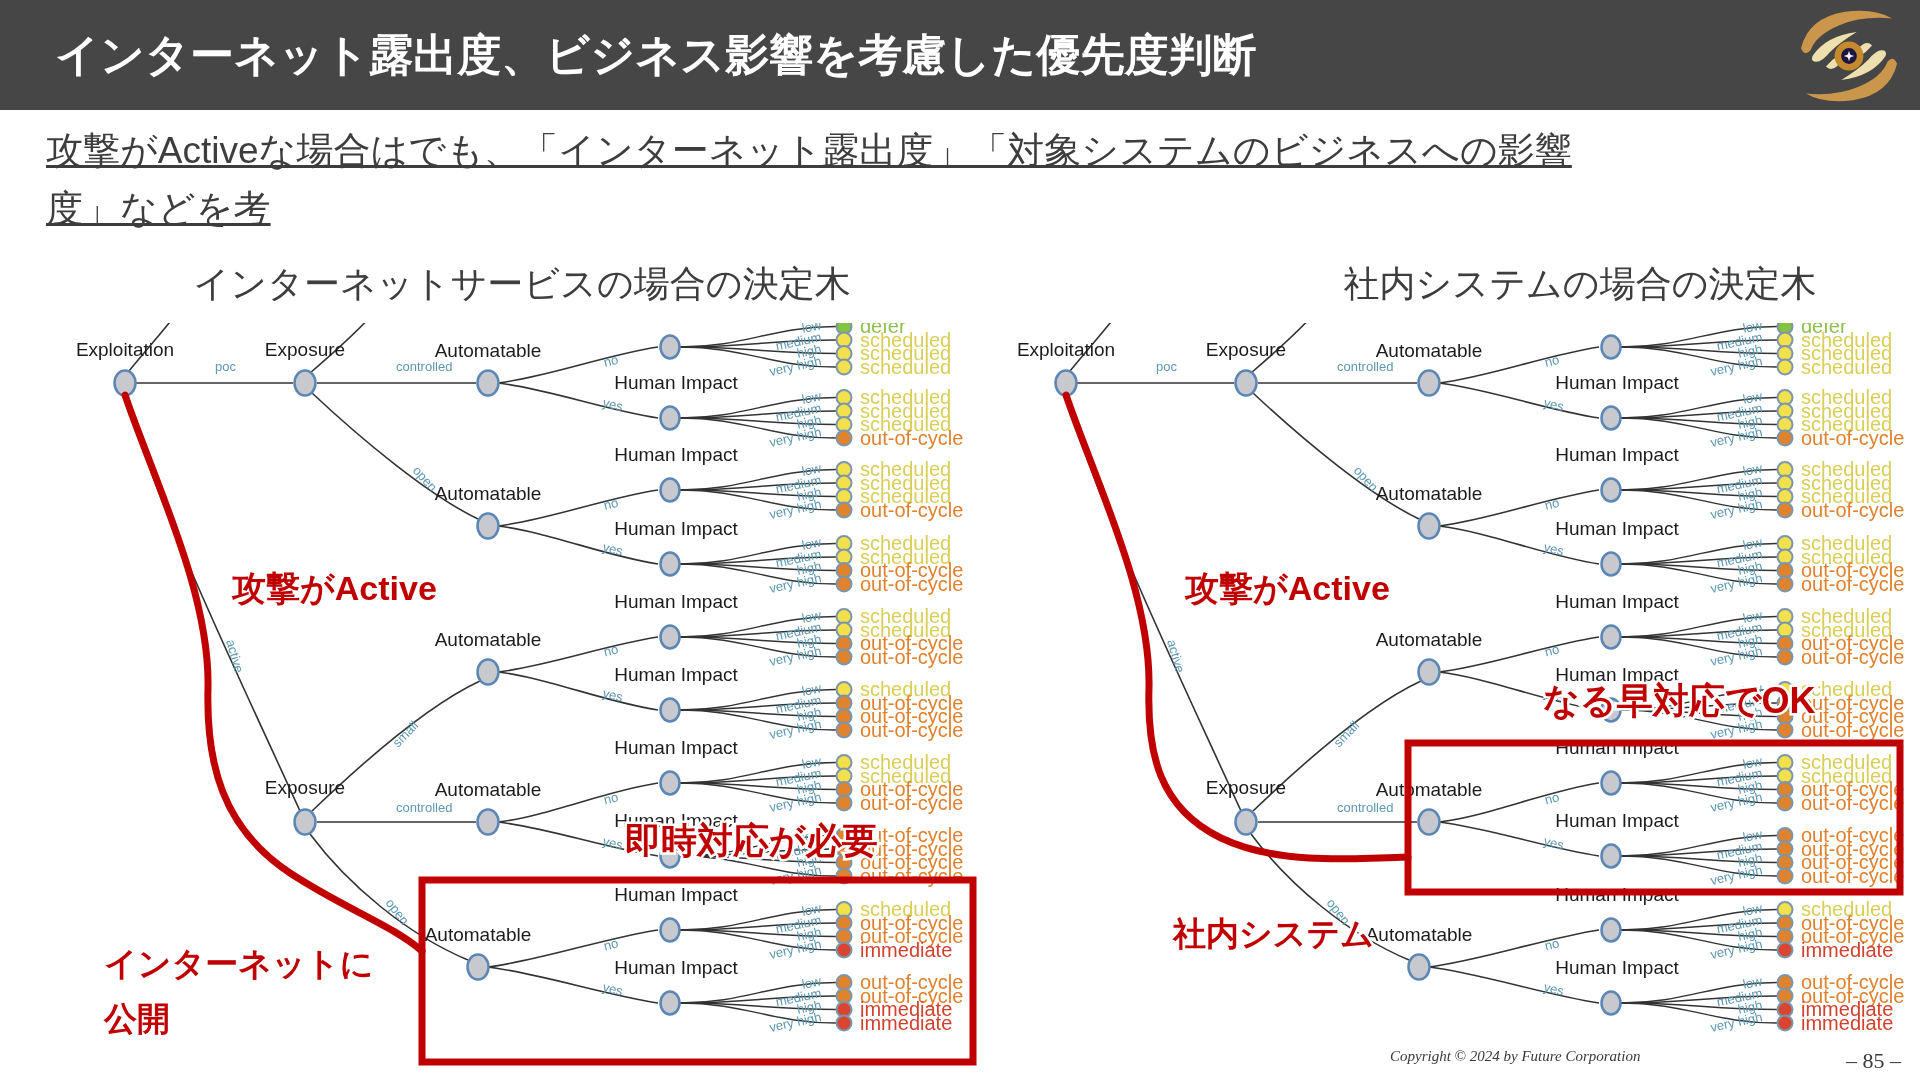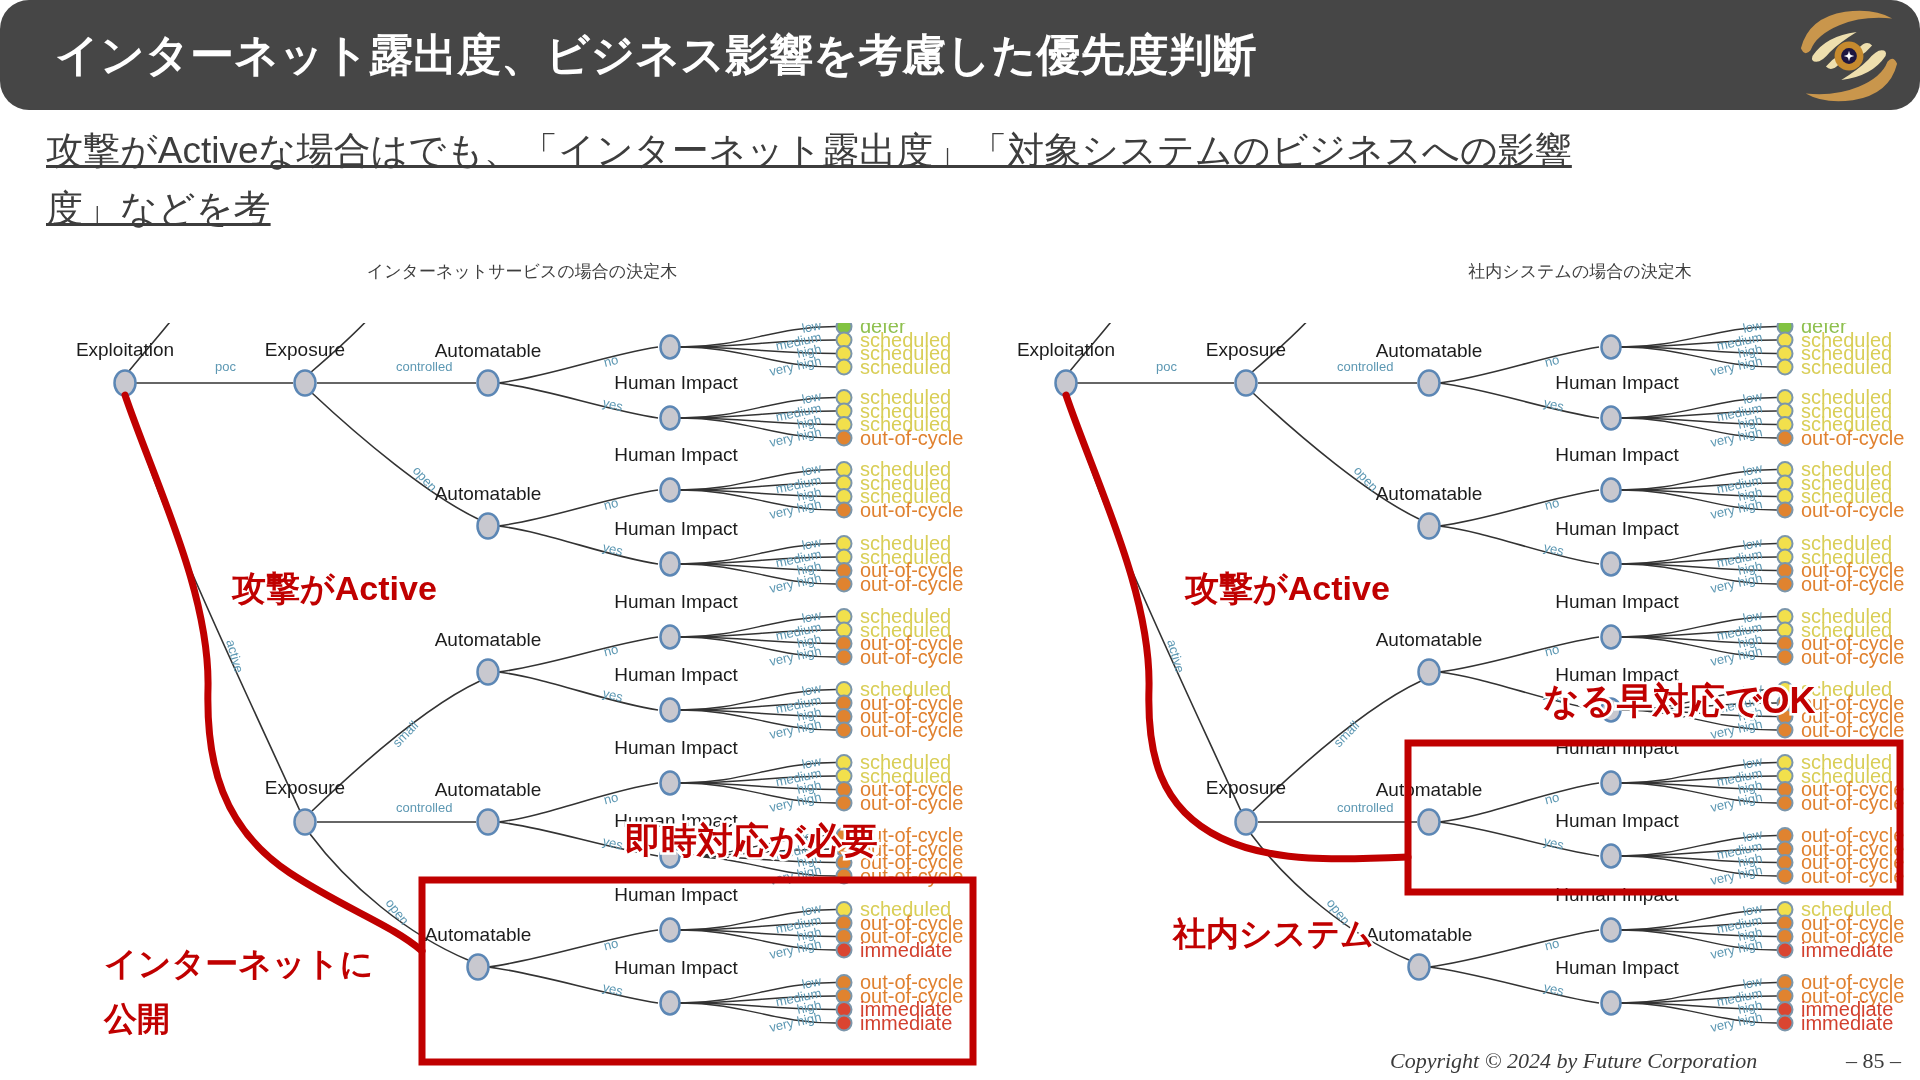--- a/index.html
+++ b/index.html
@@ -1,32 +1,32 @@
 <!DOCTYPE html>
 <html><head>
 <meta charset="utf-8">
 <style>
   html,body{margin:0;padding:0;background:#888;}
   .slide{position:relative;width:1920px;height:1080px;background:#ffffff;overflow:hidden;
          font-family:"Liberation Sans",sans-serif;}
-  .titlebar{position:absolute;left:0;top:0;width:1920px;height:110px;background:#464646;border-radius:29px;}
+  .titlebar{position:absolute;left:0;top:0;width:1920px;height:110px;background:#464646;}
   .titlebar h1{position:absolute;left:55px;top:0;line-height:110px;margin:0;
                font-size:44px;font-weight:bold;color:#ffffff;letter-spacing:0px;white-space:nowrap;}
   .logo{position:absolute;left:1787px;top:6px;width:124px;height:100px;}
   .lead{position:absolute;left:42px;top:118px;width:1560px;margin:4px;
         font-size:37px;line-height:58px;color:#3d3d3d;text-decoration:underline;}
-  .tree-title{position:absolute;top:260px;font-size:17px;color:#3d3d3d;white-space:nowrap;
+  .tree-title{position:absolute;top:260px;font-size:36px;color:#3d3d3d;white-space:nowrap;
               transform:translateX(-50%);}
   #tree-title-left{left:522px;}
   #tree-title-right{left:1580px;}
   svg.tree{position:absolute;top:323px;}
   #tree0{left:60px;}
   #tree1{left:1001px;}
   .footer-copy{position:absolute;left:1390px;top:1048px;font-family:"Liberation Serif",serif;
-               font-style:italic;font-size:22px;color:#3a3a3a;white-space:nowrap;}
+               font-style:italic;font-size:15px;color:#3a3a3a;white-space:nowrap;}
   .footer-page{position:absolute;left:1846px;top:1048px;font-family:"Liberation Serif",serif;
                font-size:22px;color:#3a3a3a;white-space:nowrap;}
   text{font-family:"Liberation Sans",sans-serif;}
 </style>
 </head>
 <body>
 
 <div class="slide">
 
   <div class="titlebar">

